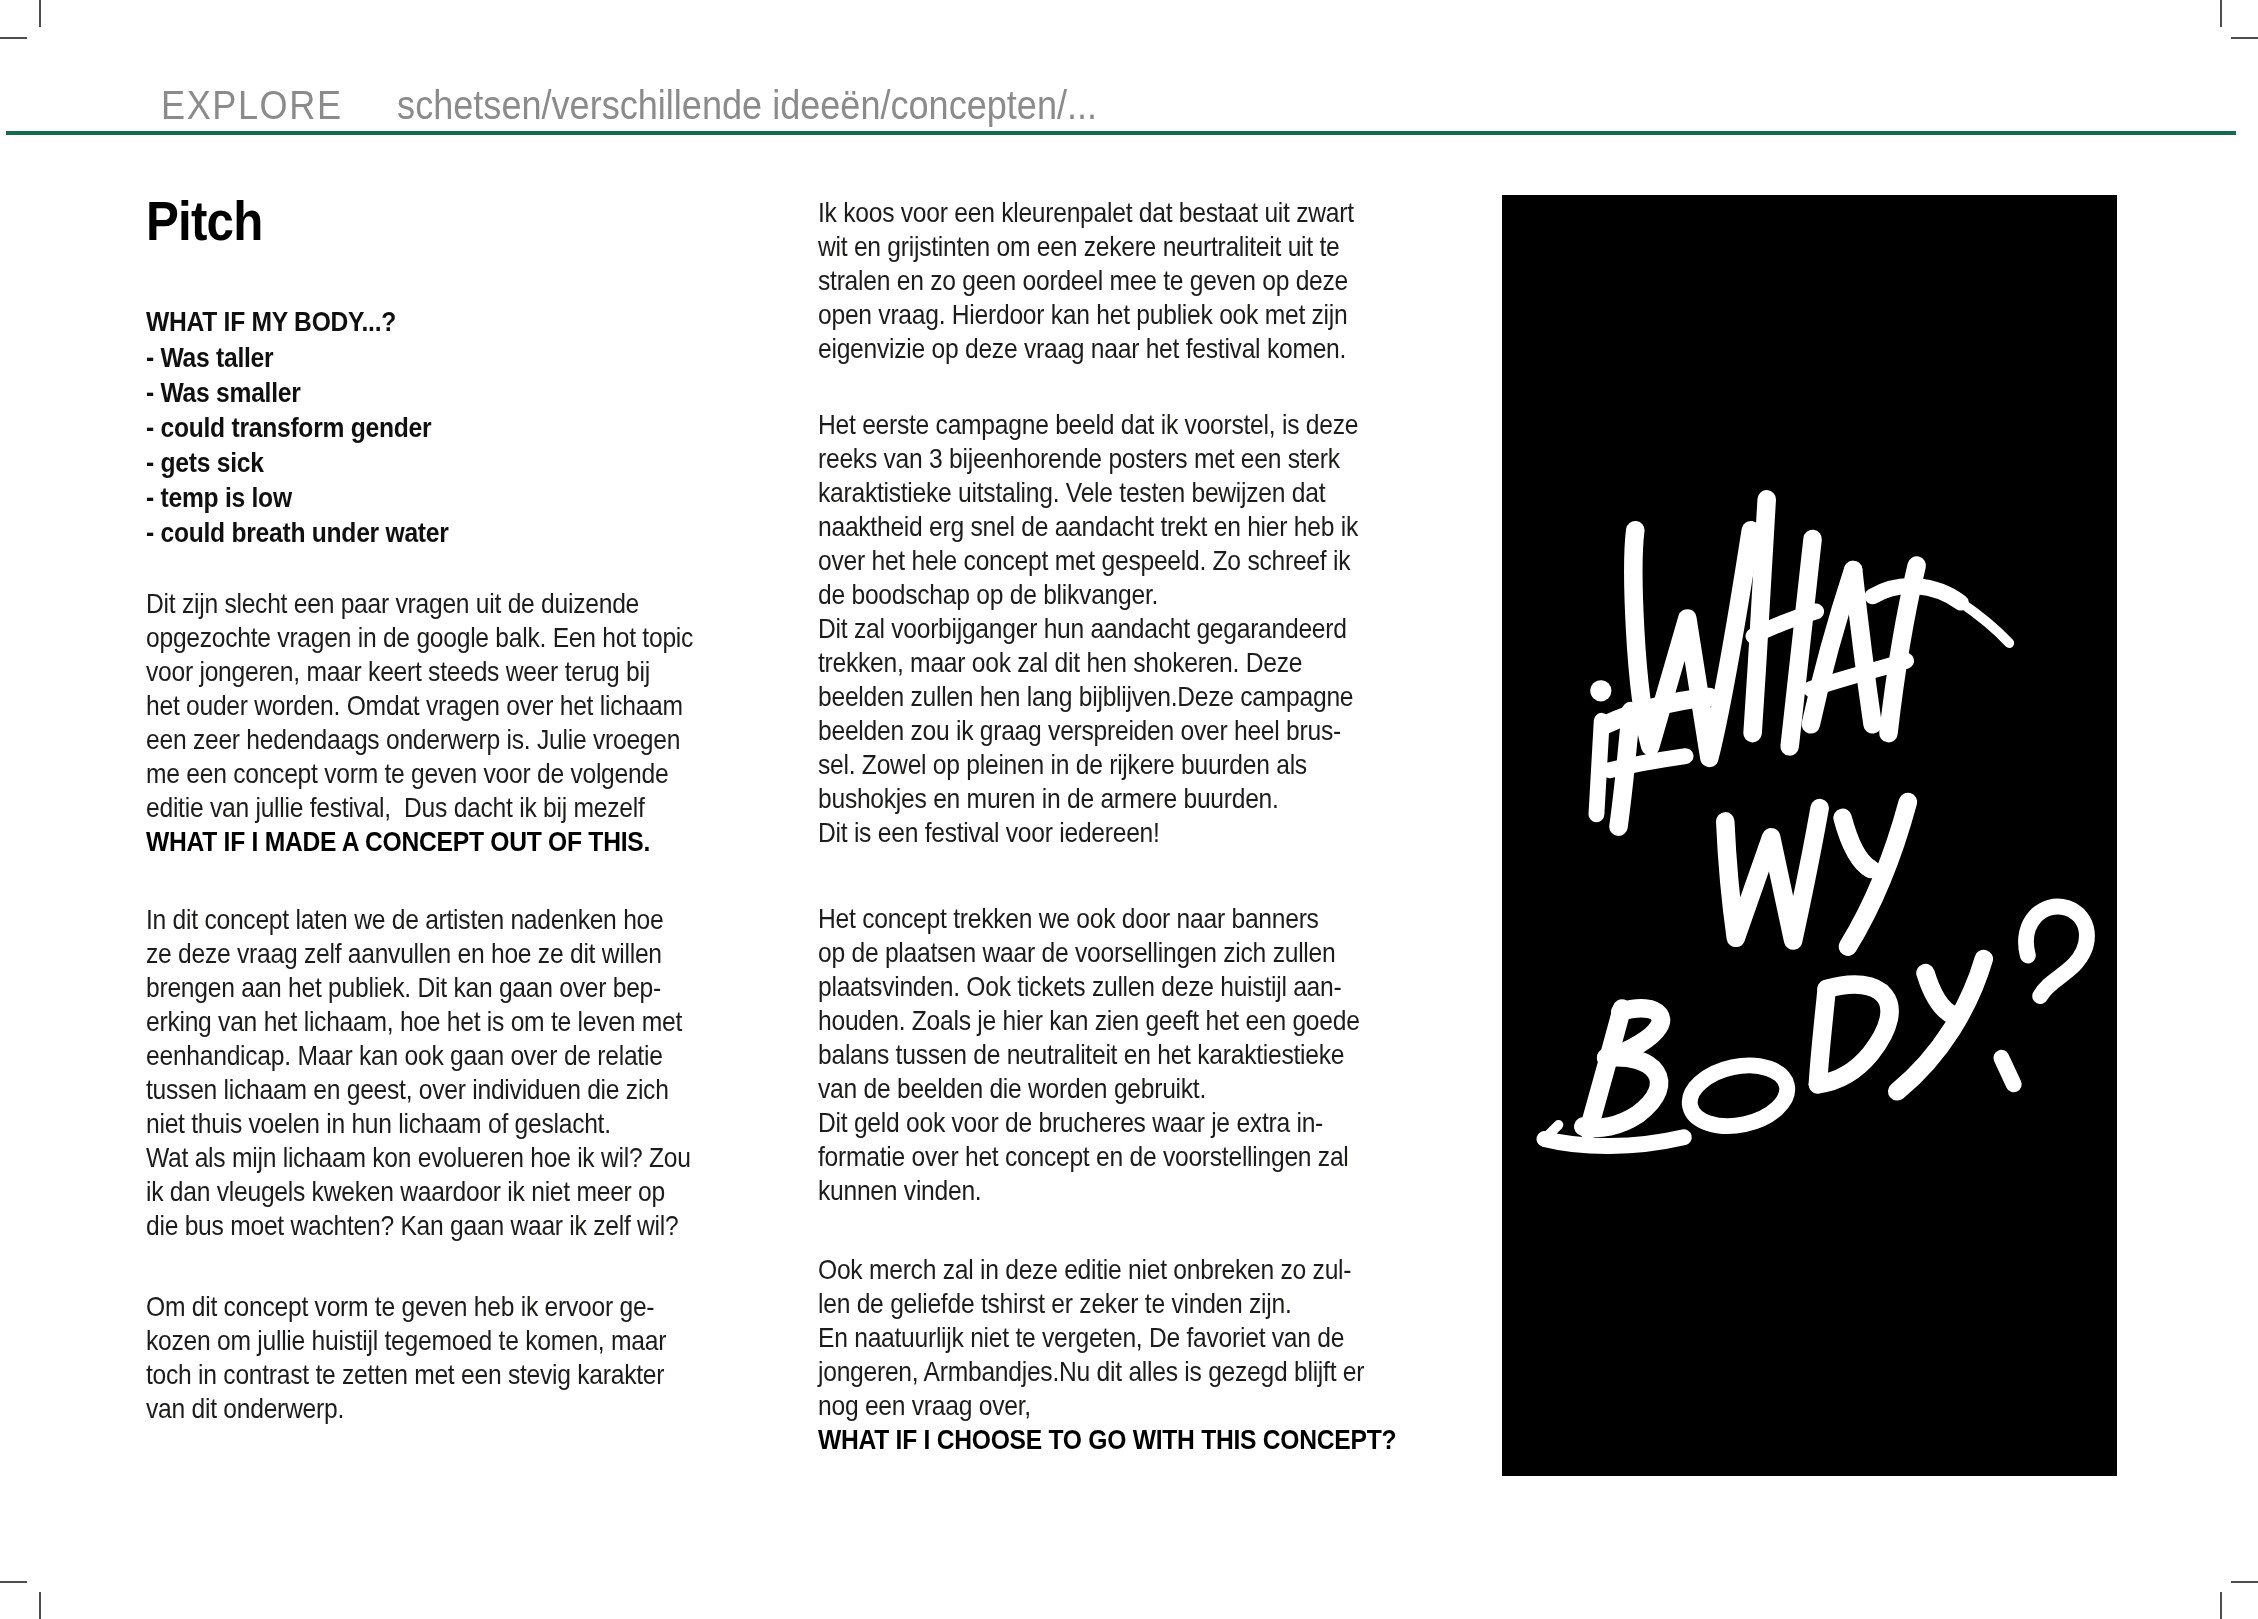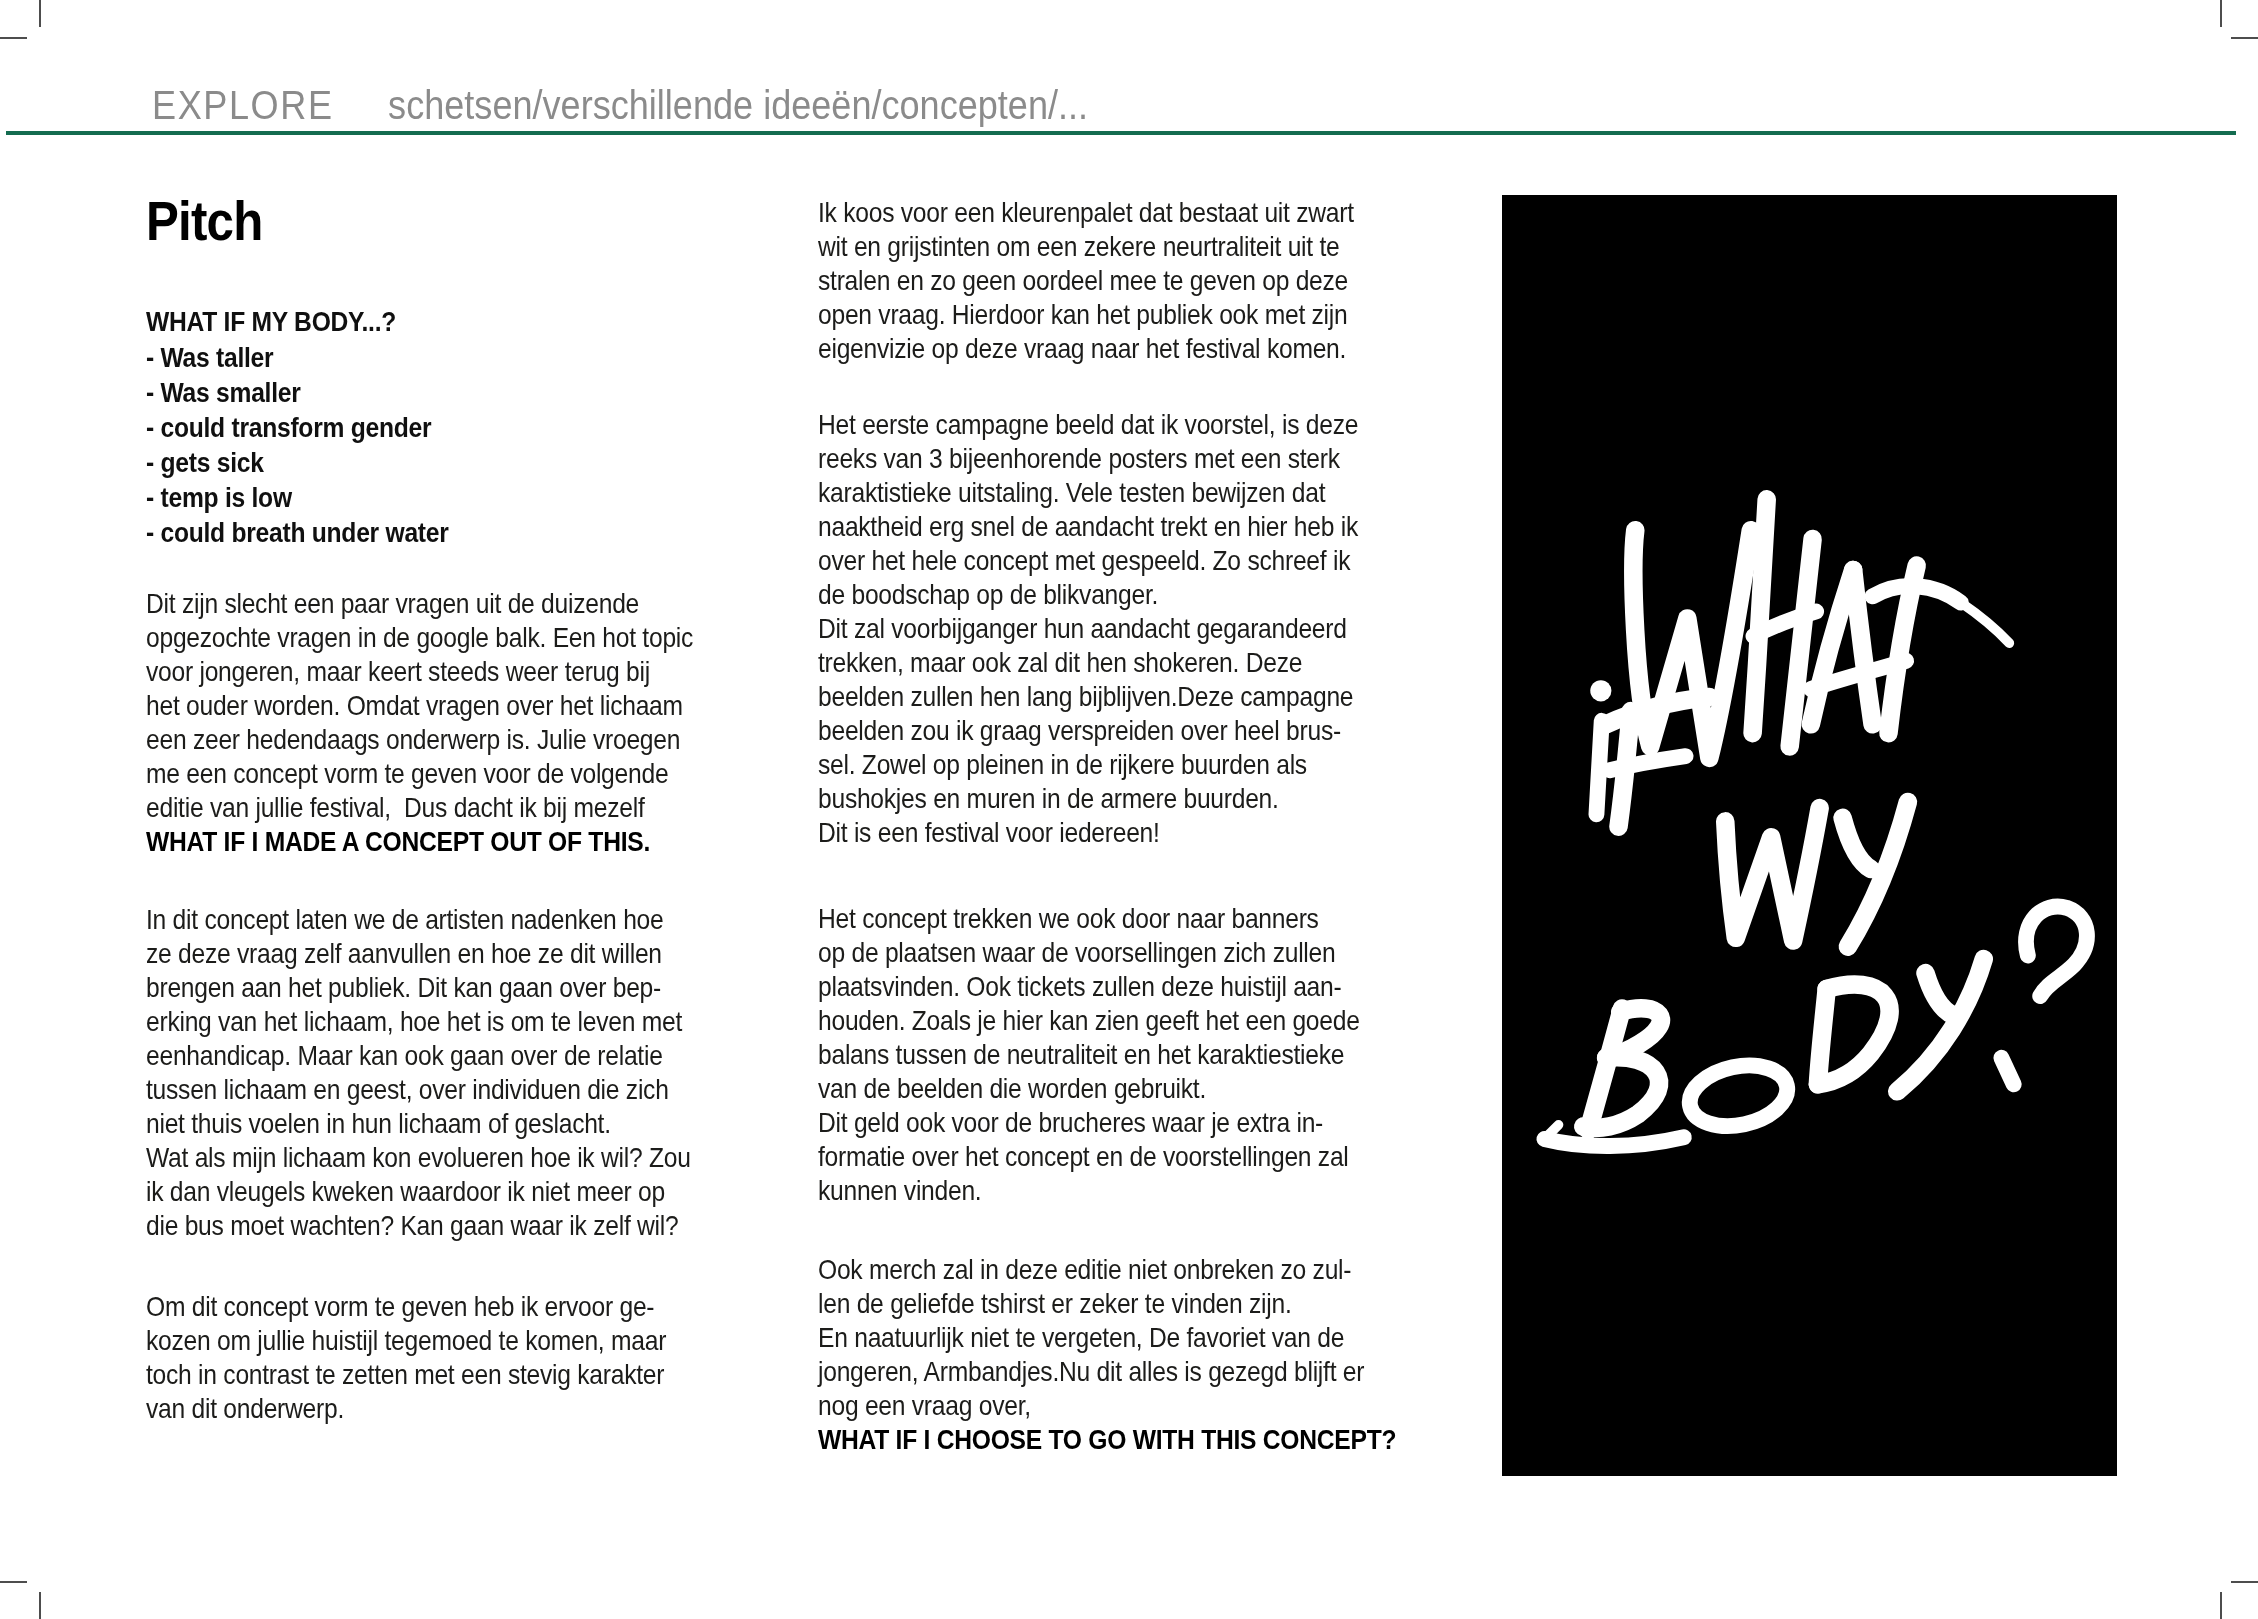--- a/index.html
+++ b/index.html
@@ -4,21 +4,21 @@
 <style>
   html,body { margin:0; padding:0; background:#e8e8e8; }
   .page {
     position:relative; width:2258px; height:1620px; background:#ffffff;
     font-family:"Liberation Sans", sans-serif; overflow:hidden;
     margin:0 auto;
   }
   .cropmark { position:absolute; background:#4d4d4d; }
 
   
-  .header-row { position:absolute; left:152px; top:85px; width:1412px; }
+  .header-row { position:absolute; left:161px; top:85px; width:1412px; }
   .condensed { transform:scaleX(0.88); transform-origin:0 0; }
   .header-inner { display:flex; align-items:baseline; gap:62px; }
   .header-label { font-size:41px; line-height:41px; color:#8b8b8b; letter-spacing:1.8px; }
   .header-subtitle { font-size:41px; line-height:41px; color:#8b8b8b; letter-spacing:0px; }
   .header-rule { position:absolute; left:6.2px; top:131px; width:2230px; height:4.4px; background:#146c50; }
 
   
   .col { position:absolute; top:0; width:865px; height:1620px; }
   .col-left { left:146px; }
   .col-mid  { left:818px; }

